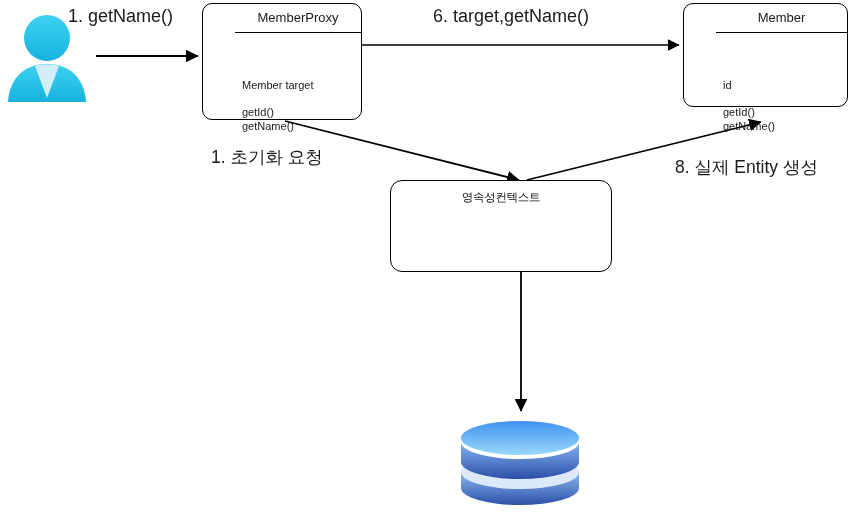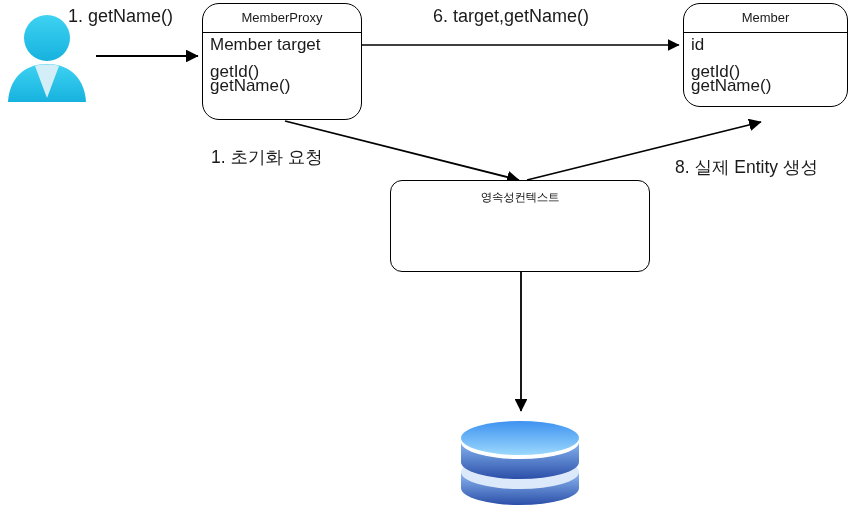--- a/index.html
+++ b/index.html
@@ -19,37 +19,39 @@
     position: absolute;
     left: 0;
     top: 0;
     width: 856px;
     height: 522px;
   }
   .umlbox {
     position: absolute;
     box-sizing: border-box;
     border: 1.6px solid #000000;
-    border-radius: 17px;
+    border-radius: 10px;
     background: #ffffff;
+    padding-left: 32px;
   }
   .umlbox .title {
     text-align: center;
     font-size: 13px;
     color: #1a1a1a;
     line-height: 28px;
     height: 28px;
     border-bottom: 1.4px solid #000000;
     white-space: nowrap;
   }
   .umlbox .body {
     padding: 5px 7px 0 7px;
-    font-size: 17px;
+    font-size: 11px;
     color: #1a1a1a;
     line-height: 14.5px;
+    margin-top: 40px;
   }
   .umlbox .body .gap {
     height: 12px;
   }
   .roundbox {
     position: absolute;
     box-sizing: border-box;
     border: 1.5px solid #000000;
     border-radius: 12px;
     background: #ffffff;
@@ -137,21 +139,21 @@
   <div class="umlbox" style="left:683px; top:3px; width:165px; height:104px;">
     <div class="title">Member</div>
     <div class="body">
       <div>id</div>
       <div class="gap"></div>
       <div>getId()</div>
       <div>getName()</div>
     </div>
   </div>
 
-  <div class="roundbox" style="left:390px; top:180px; width:260px; height:92px;">
+  <div class="roundbox" style="left:390px; top:180px; width:222px; height:92px;">
     <div class="ctxlabel">영속성컨텍스트</div>
   </div>
 
   <div class="anno" style="left:68px; top:6px;">1. getName()</div>
 
   <div class="anno" style="left:433px; top:6px;">6. target,getName()</div>
 
   <div class="anno sm" style="left:211px; top:145px;">1. 초기화 요청</div>
 
   <div class="anno sm" style="left:675px; top:155px;">8. 실제 Entity 생성</div>

